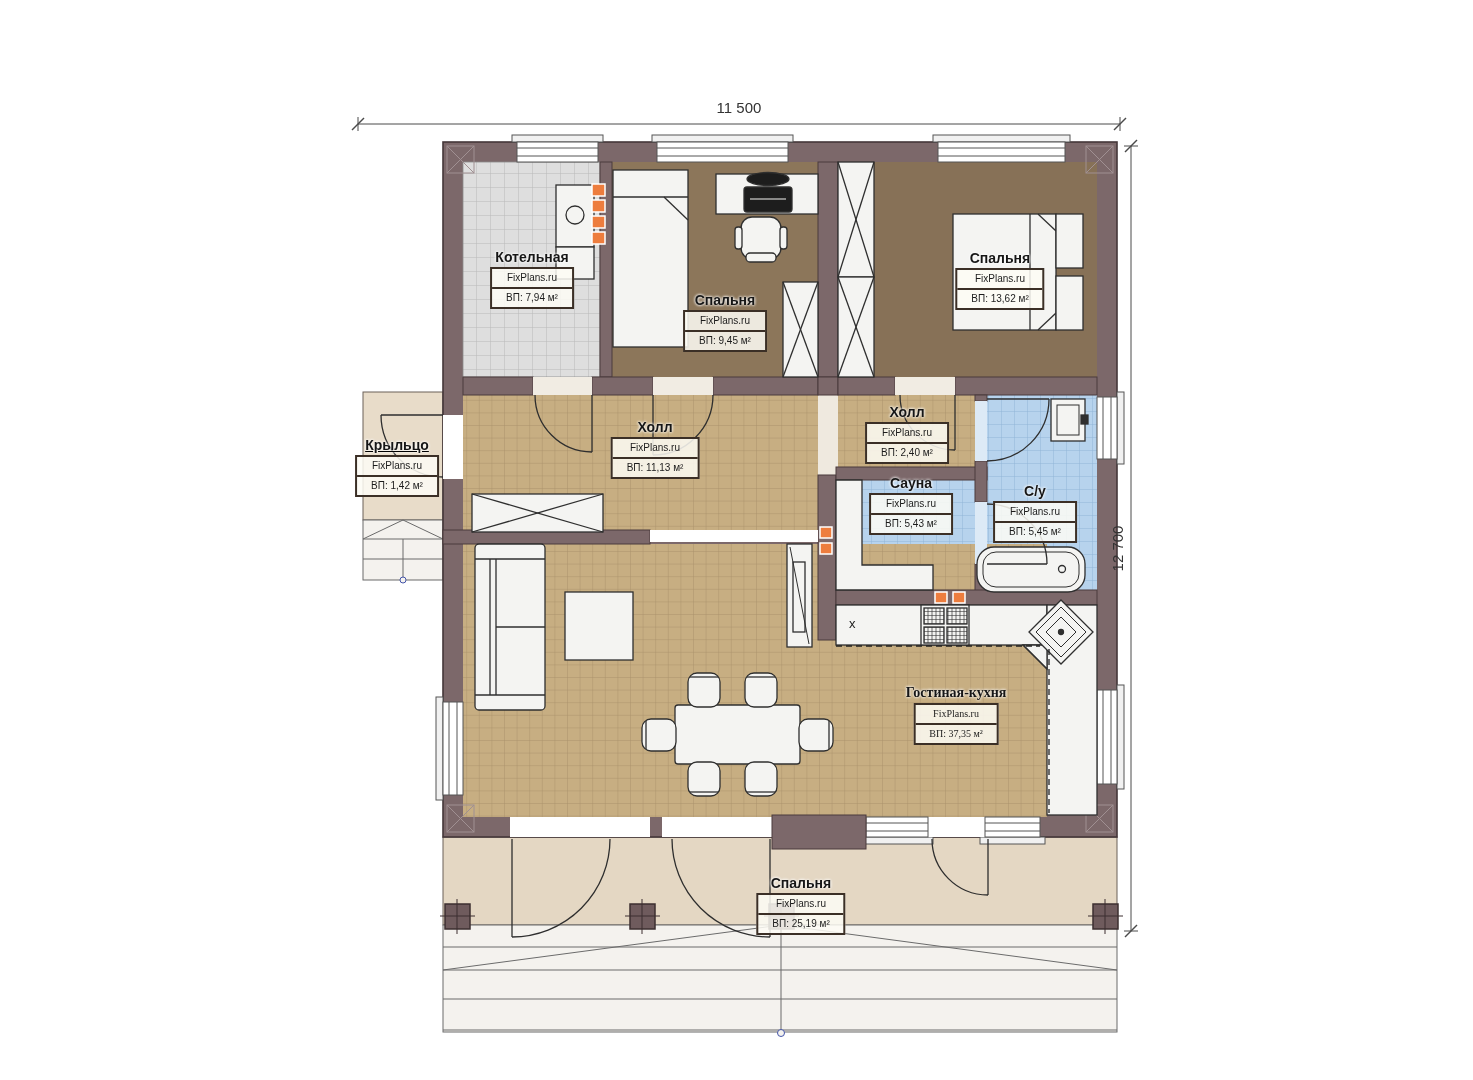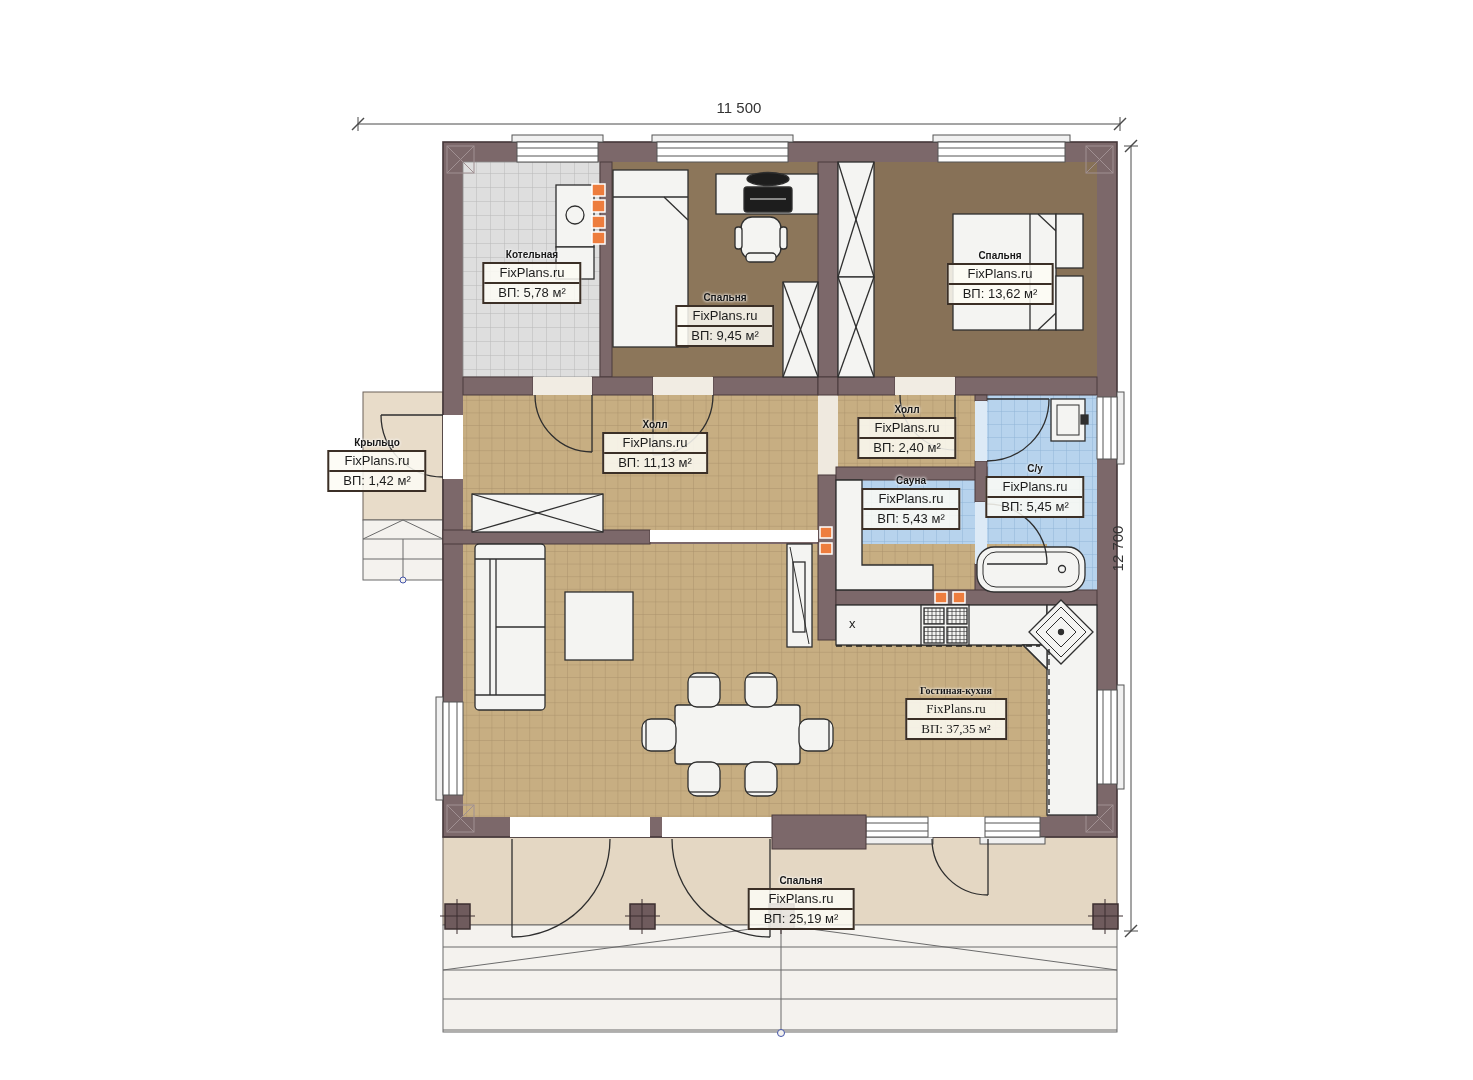--- a/index.html
+++ b/index.html
@@ -1,23 +1,23 @@
 <!DOCTYPE html>
 <html><head>
 <meta charset="utf-8">
 <style>
   html,body{margin:0;padding:0;background:#ffffff;}
   #stage{position:relative;width:1473px;height:1080px;background:#ffffff;overflow:hidden;
          font-family:"Liberation Sans", sans-serif;margin-top:47px;}
   #plan-svg{position:absolute;left:0;top:0;}
   .room-label{position:absolute;transform:translateX(-50%);text-align:center;z-index:5;}
-  .room-name{font-size:10px;font-weight:bold;color:#161616;white-space:nowrap;
+  .room-name{font-size:14px;font-weight:bold;color:#161616;white-space:nowrap;
              text-shadow:0 0 3px #fff,0 0 3px #fff;margin-bottom:2px;}
   .room-box{display:inline-block;border:2px solid #3b2f26;background:rgba(253,251,245,0.86);}
-  .room-box .row{font-size:13px;color:#1c1c1c;padding:1px 14px;white-space:nowrap;line-height:16px;}
+  .room-box .row{font-size:10px;color:#1c1c1c;padding:1px 14px;white-space:nowrap;line-height:16px;}
   .room-box .row.first{border-bottom:2px solid #3b2f26;}
   .dim-label{position:absolute;font-size:15px;color:#333;white-space:nowrap;z-index:4;}
   .dim-label.vert{transform:rotate(-90deg);transform-origin:center;}
   .marker-x{position:absolute;font-size:13px;color:#222;z-index:4;}
 </style>
 </head>
 <body>
 
 <div id="stage">
 
@@ -401,41 +401,41 @@
 
 <div class="dim-label" style="left:739px;top:52px;transform:translateX(-50%);">11 500</div>
 <div class="dim-label vert" style="left:1095px;top:493px;">12 700</div>
 
 <div class="marker-x" style="left:849px;top:569px;">х</div>
 
 <div class="room-label" style="left:532px;top:202px;">
   <div class="room-name">Котельная</div>
   <div class="room-box">
     <div class="row first">FixPlans.ru</div>
-    <div class="row">ВП: 5,78 м²</div>
+    <div class="row">ВП: 7,94 м²</div>
   </div>
 </div>
 
 <div class="room-label" style="left:725px;top:245px;">
   <div class="room-name">Спальня</div>
   <div class="room-box">
     <div class="row first">FixPlans.ru</div>
     <div class="row">ВП: 9,45 м²</div>
   </div>
 </div>
 
 <div class="room-label" style="left:1000px;top:203px;">
   <div class="room-name">Спальня</div>
   <div class="room-box">
     <div class="row first">FixPlans.ru</div>
     <div class="row">ВП: 13,62 м²</div>
   </div>
 </div>
 
-<div class="room-label" style="left:377px;top:390px;">
+<div class="room-label" style="left:397px;top:390px;text-decoration:underline;">
   <div class="room-name">Крыльцо</div>
   <div class="room-box">
     <div class="row first">FixPlans.ru</div>
     <div class="row">ВП: 1,42 м²</div>
   </div>
 </div>
 
 <div class="room-label" style="left:655px;top:372px;">
   <div class="room-name">Холл</div>
   <div class="room-box">
@@ -453,21 +453,21 @@
 </div>
 
 <div class="room-label" style="left:911px;top:428px;text-align:center;">
   <div class="room-name">Сауна</div>
   <div class="room-box">
     <div class="row first">FixPlans.ru</div>
     <div class="row">ВП: 5,43 м²</div>
   </div>
 </div>
 
-<div class="room-label" style="left:1035px;top:416px;">
+<div class="room-label" style="left:1035px;top:436px;">
   <div class="room-name">С/у</div>
   <div class="room-box">
     <div class="row first">FixPlans.ru</div>
     <div class="row">ВП: 5,45 м²</div>
   </div>
 </div>
 
 <div class="room-label" style="left:956px;top:638px;font-family:Liberation Serif, serif;">
   <div class="room-name">Гостиная-кухня</div>
   <div class="room-box">

